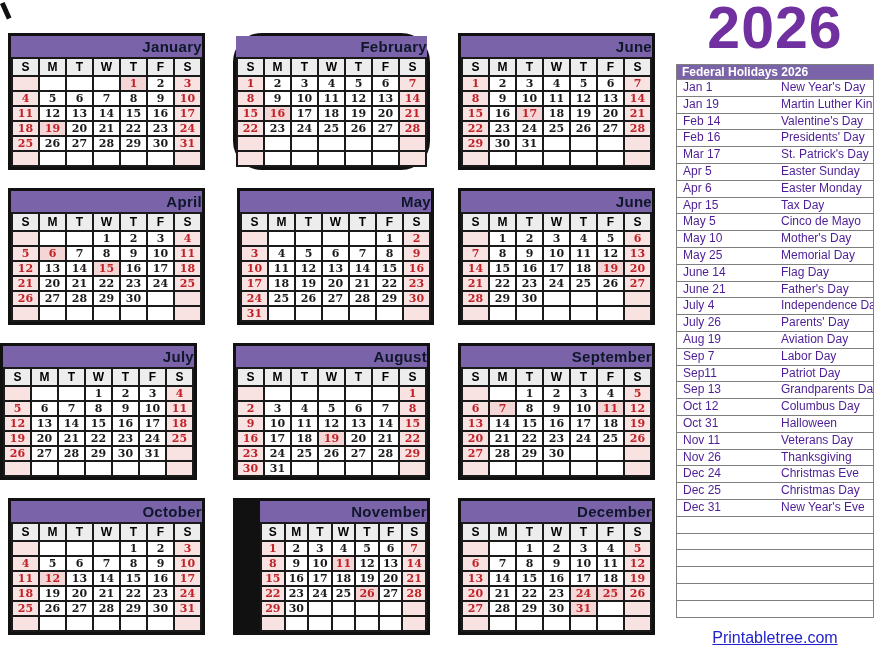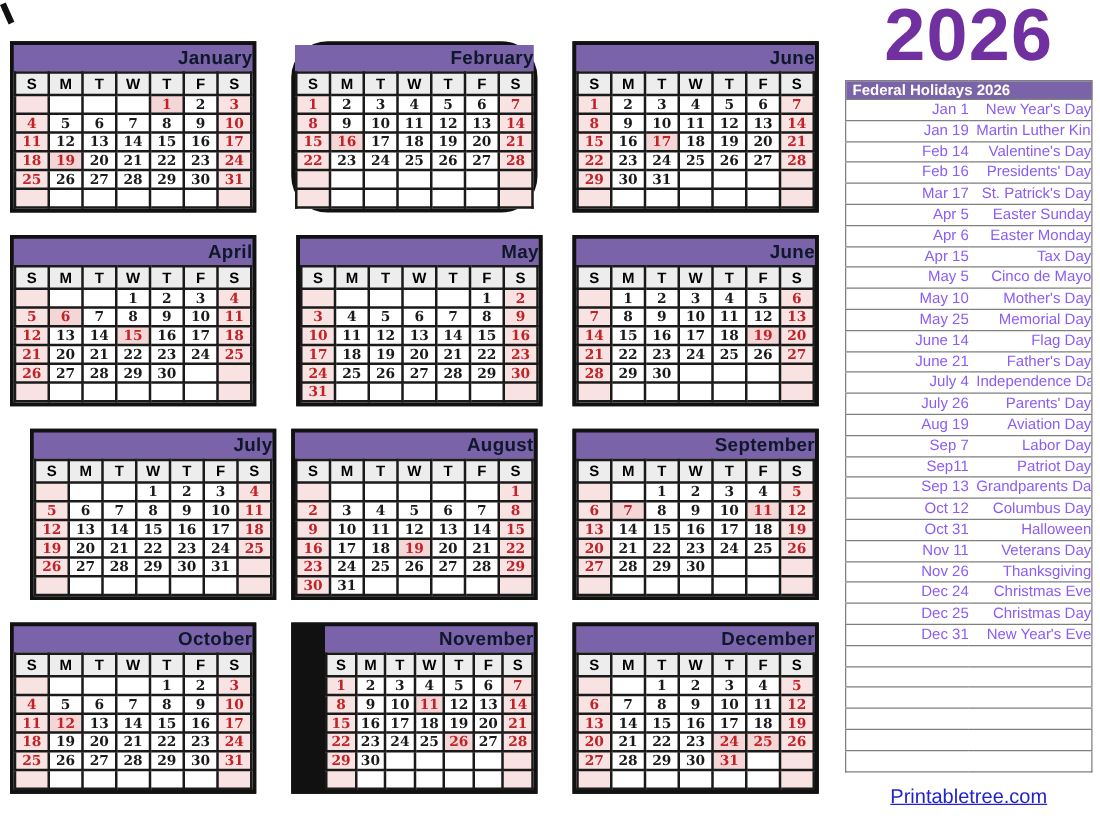--- a/index.html
+++ b/index.html
@@ -43,22 +43,22 @@
   }
   table.holidays{
     position:absolute;left:676px;top:64px;width:198px;border-collapse:collapse;
     border:1px solid #7f7f7f;background:#fff;table-layout:fixed;
   }
   table.holidays th.hdr{
     background:var(--accent,#7a63a9);color:#fff;text-align:left;font-size:12px;
     font-weight:bold;height:14px;line-height:14px;padding:0 0 0 5px;
   }
   table.holidays td{
-    border-top:1px solid #7f7f7f;font-size:12px;color:#8b5cf6;height:15.8px;
-    line-height:15.8px;padding:0;white-space:nowrap;overflow:hidden;text-align:right;
+    border-top:1px solid #7f7f7f;font-size:12px;color:#4c1d95;height:15.8px;
+    line-height:15.8px;padding:0;white-space:nowrap;overflow:hidden;
   }
   table.holidays td.hdate{width:60px;padding-left:6px;}
   table.holidays td.hname{padding-left:6px;}
   .footer-link-wrap{
     position:absolute;left:676px;top:629px;width:198px;text-align:center;
   }
   .footer-link-wrap a{
     color:var(--link,#2222cc);font-size:16px;text-decoration:underline;font-weight:normal;
   }
 </style>
@@ -481,21 +481,21 @@
             <td class=""></td>
             <td class=""></td>
             <td class=""></td>
             <td class=""></td>
             <td class=""></td>
             <td class="we"></td>
           </tr>
         </tbody>
       </table>
     </div>
-    <div class="month" style="left: 24px; top: 343px;">
+    <div class="month" style="left: 0; top: 343px;">
       <div class="mtitle">July</div>
       <table class="mtable">
         <tbody>
           <tr>
             <th>S</th>
             <th>M</th>
             <th>T</th>
             <th>W</th>
             <th>T</th>
             <th>F</th>

